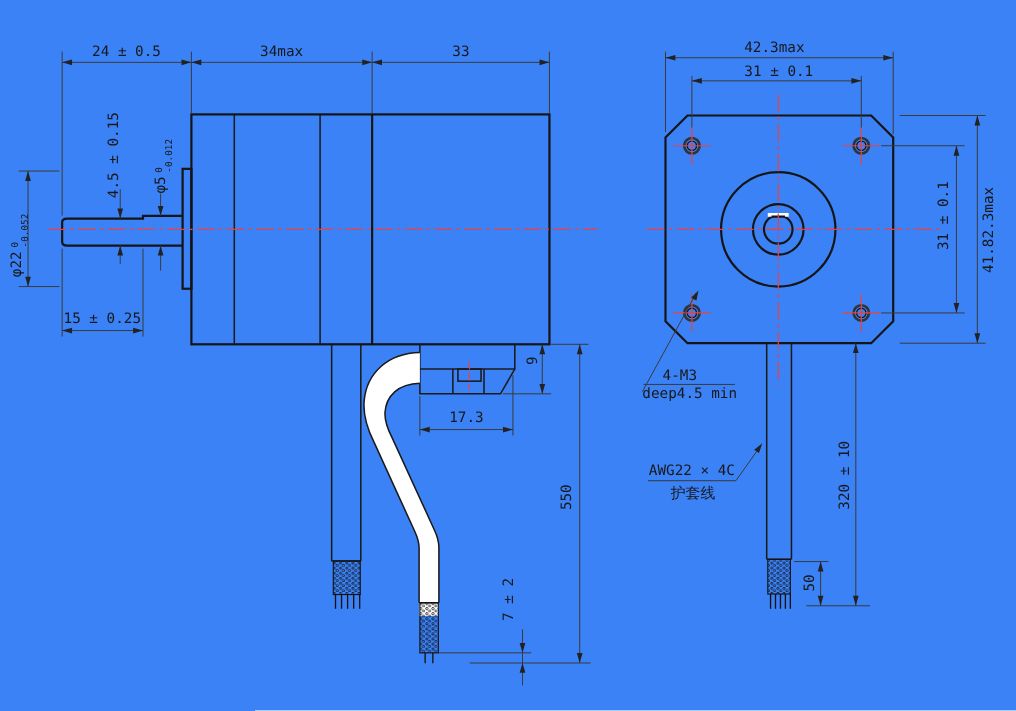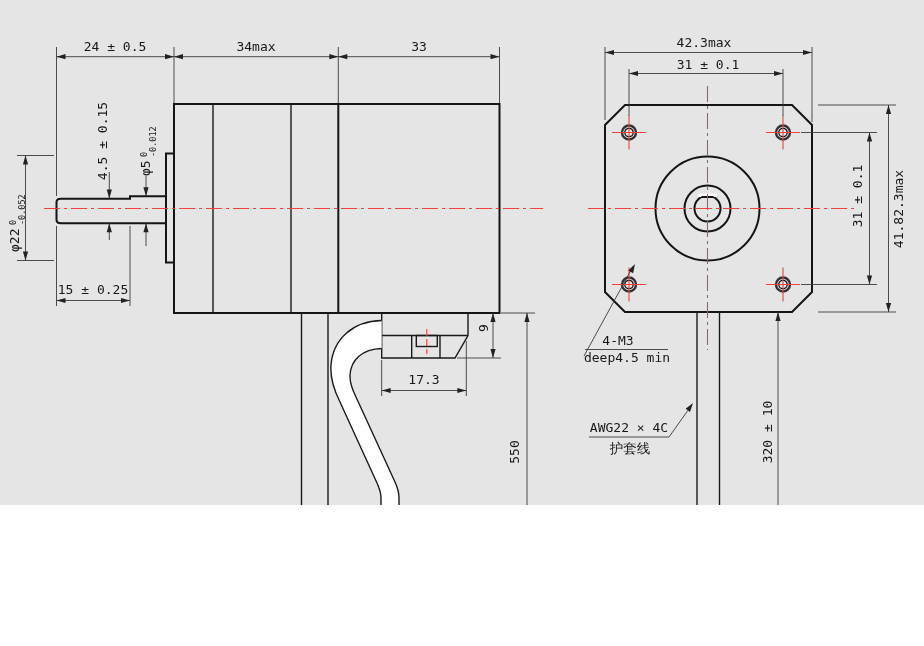--- a/index.html
+++ b/index.html
@@ -1,16 +1,16 @@
 <!DOCTYPE html>
 <html><head>
 <meta charset="utf-8">
 <style>
   html,body{margin:0;padding:0;background:#ffffff;}
-  .stage{position:relative;width:924px;height:505px;background:#e5e5e5;overflow:hidden;
+  .stage{position:relative;width:924px;height:646px;background:#3b82f6;overflow:hidden;
          font-family:"DejaVu Sans Mono", monospace;}
   svg{display:block;}
   text{fill:#181818;font-family:"DejaVu Sans Mono", monospace;font-size:13px;}
   text.tol{font-size:8.5px;}
   text.cjk{font-family:"DejaVu Sans", sans-serif;font-size:13.5px;}
   .bold{stroke:#151515;stroke-width:2;fill:none;stroke-linejoin:miter;}
   .med{stroke:#1a1a1a;stroke-width:1.4;fill:none;}
   .thin{stroke:#3a3a3a;stroke-width:0.9;fill:none;}
   .arr{fill:#222;stroke:none;}
   .red{stroke:#f0403c;stroke-width:1.1;fill:none;}

